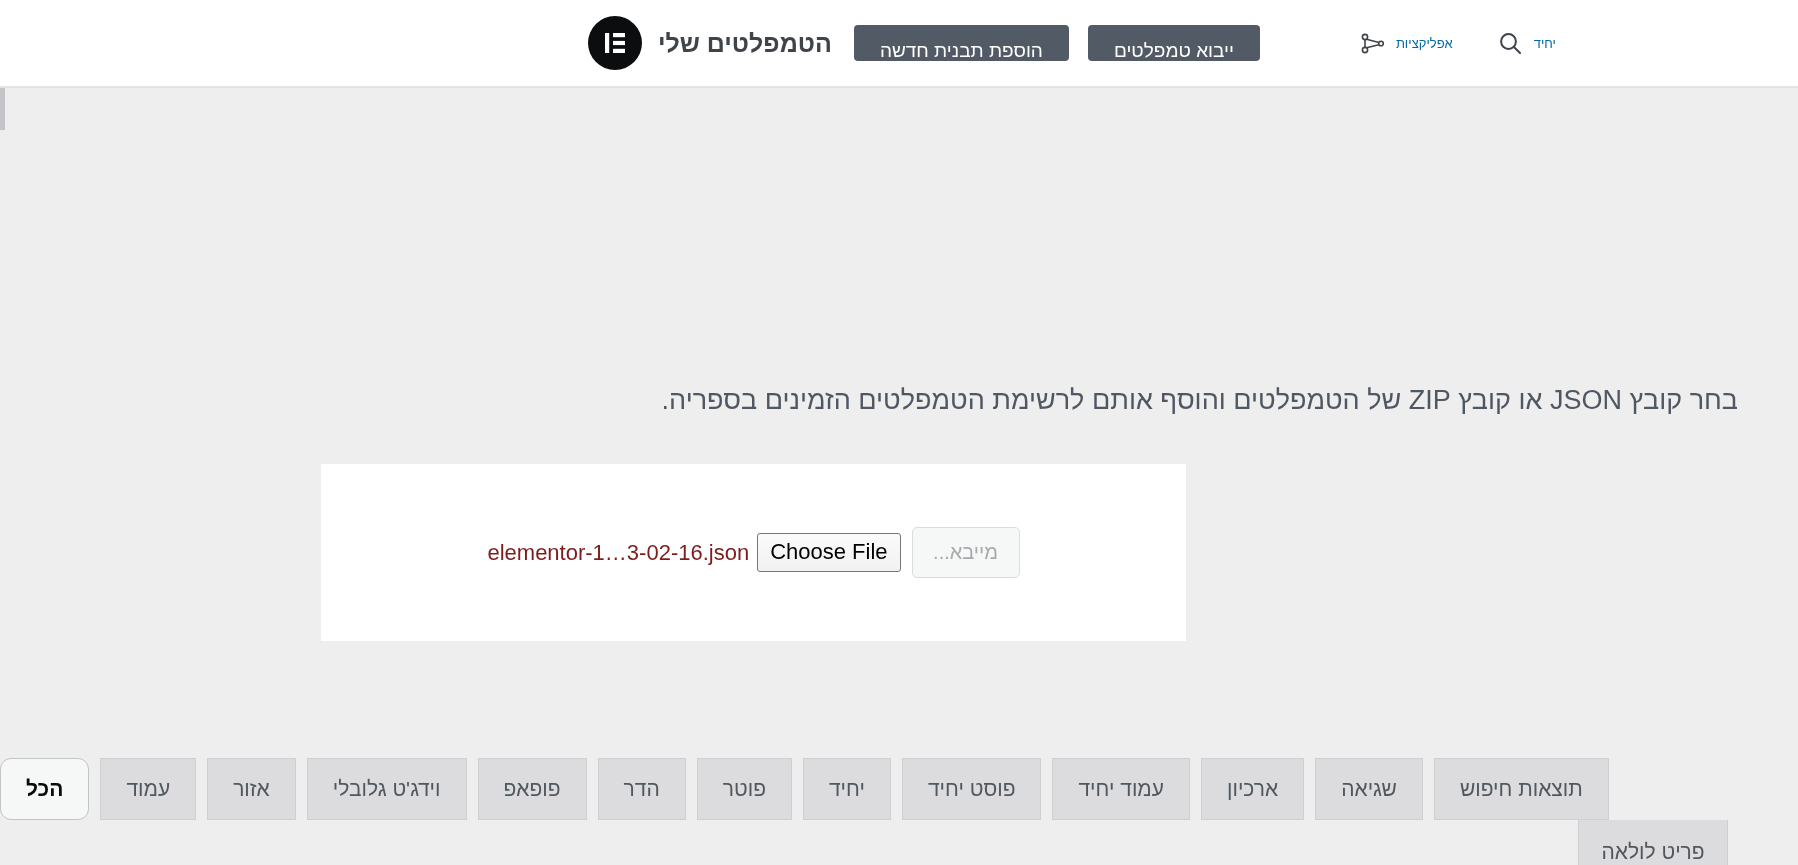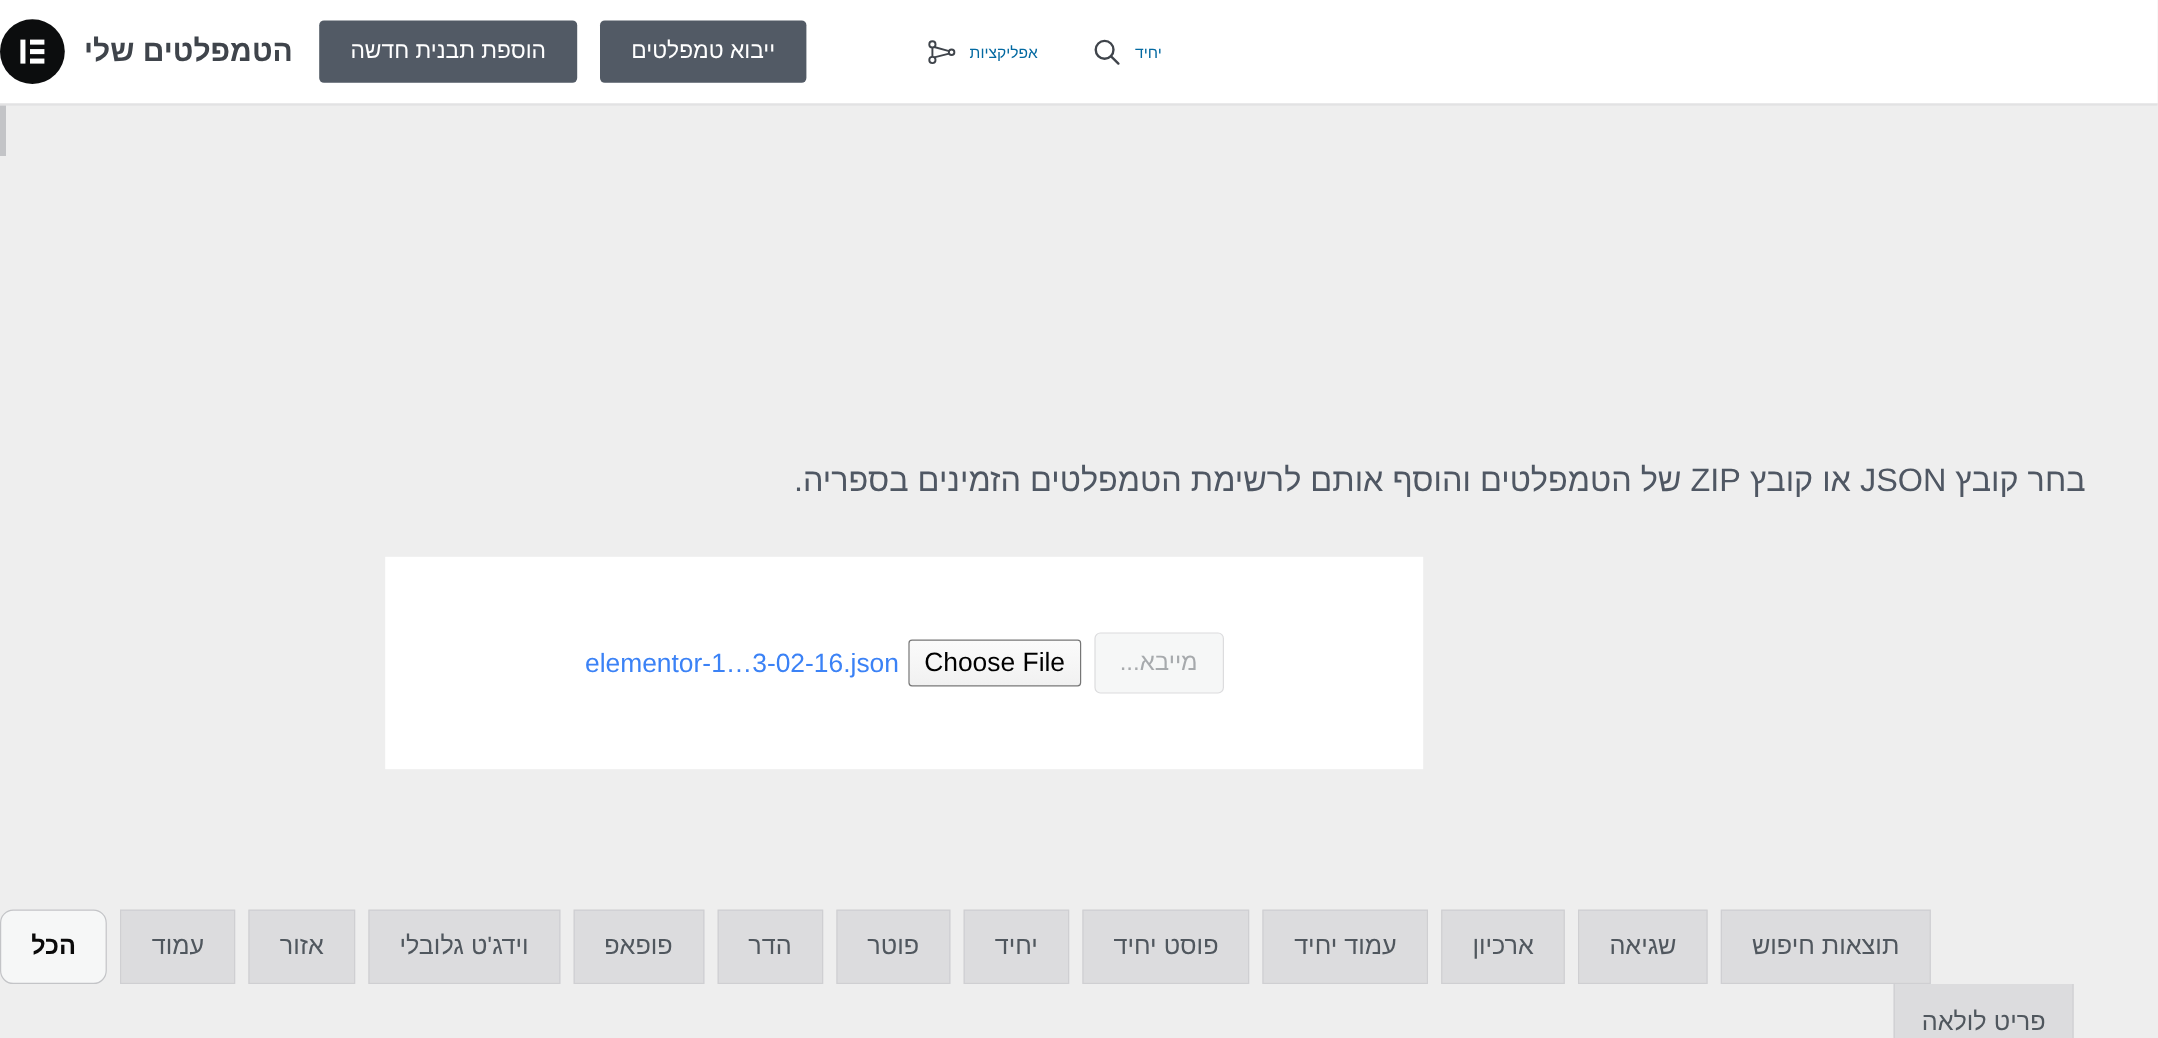--- a/index.html
+++ b/index.html
@@ -14,20 +14,21 @@
   
   .topbar {
     position: absolute;
     top: 0; left: 0;
     width: 1798px; height: 86px;
     background: #ffffff;
     display: flex;
     flex-direction: row-reverse;  
     align-items: center;
     z-index: 10;
+    justify-content: flex-end;
   }
 
   .brand {
     display: flex;
     flex-direction: row-reverse;
     align-items: center;
     gap: 16px;
     margin-right: 22px;
   }
   .brand-logo {
@@ -57,21 +58,21 @@
   }
   .btn-primary {
     background: #525a65;
     color: #ffffff;
     border: none;
     border-radius: 4px;
     font-size: 19px;
     font-family: inherit;
     font-weight: 400;
     padding: 0 26px;
-    height: 52px;
+    height: 36px;
     line-height: 52px;
     white-space: nowrap;
     cursor: pointer;
   }
 
   .topbar-nav {
     display: flex;
     flex-direction: row-reverse;
     align-items: center;
     gap: 0px;
@@ -174,21 +175,21 @@
     border: 1px solid #767676;
     border-radius: 3px;
     padding: 4px 12px 5px 12px;
     line-height: 1.25;
     cursor: pointer;
     white-space: nowrap;
   }
   .file-name {
     font-family: "Liberation Sans", sans-serif;
     font-size: 22px;
-    color: #3b82f6;
+    color: #7f1d1d;
     white-space: nowrap;
     direction: ltr;
   }
 
   .import-submit {
     font-family: inherit;
     font-size: 20px;
     color: #a7aaad;
     background: #f6f7f7;
     border: 1px solid #dcdcde;

